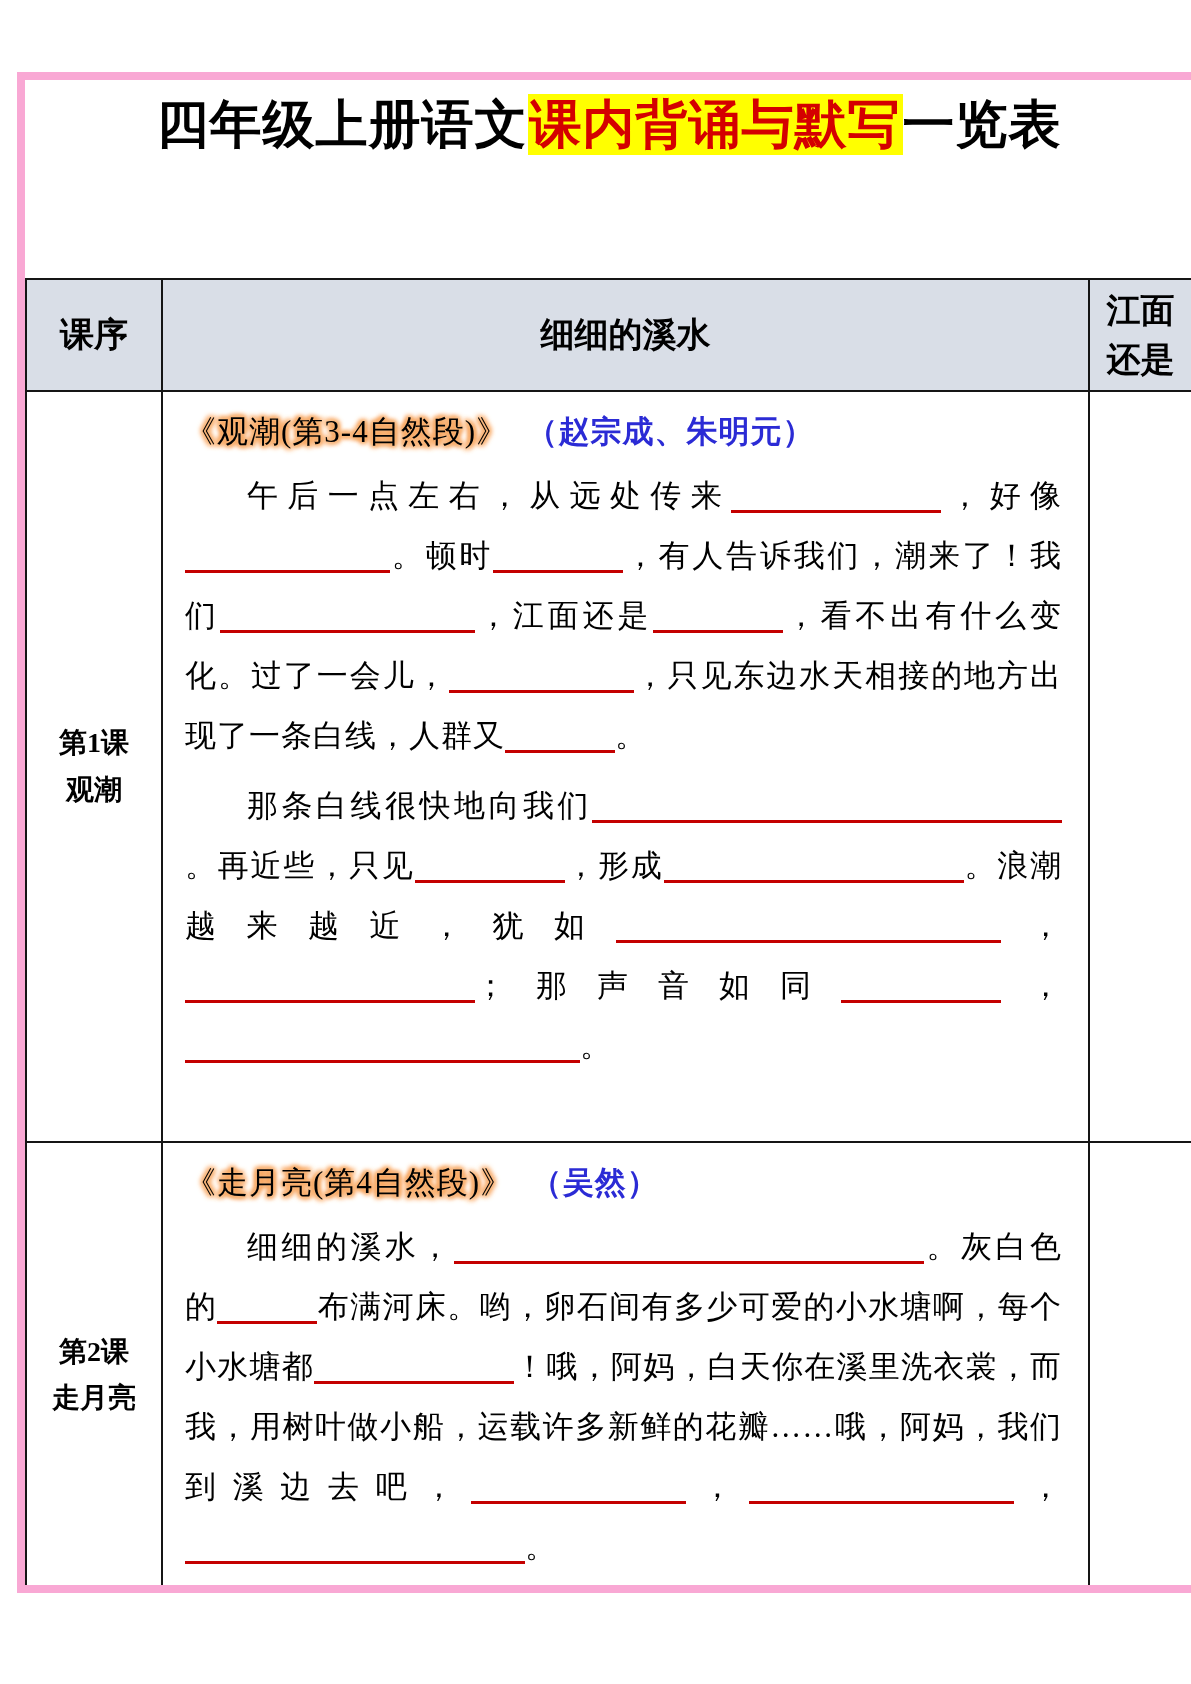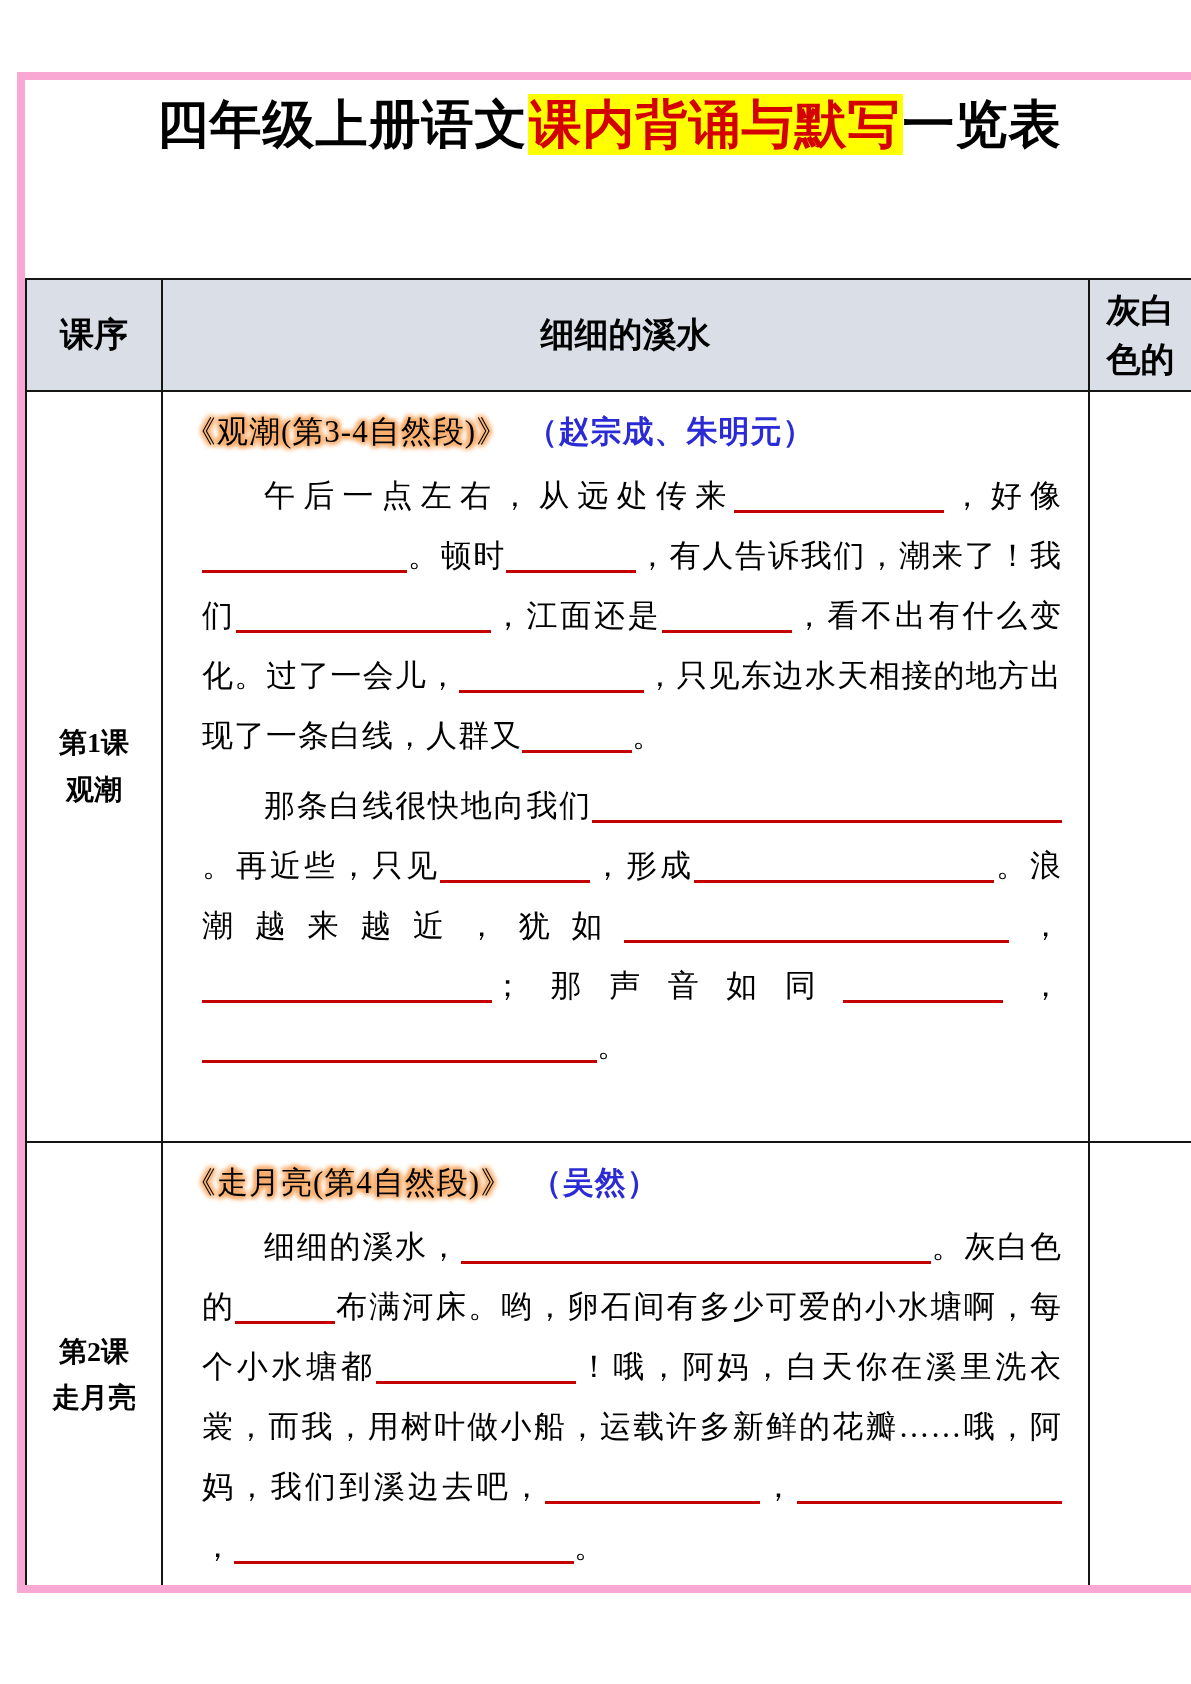--- a/index.html
+++ b/index.html
@@ -82,21 +82,21 @@
   .passage-title {
     color: #000;
     text-shadow:
       0 0 3px #FBC08A, 0 0 5px #F8A760, 0 0 7px #F69C4F,
       2px 2px 4px #F69C4F, -2px -2px 4px #F69C4F,
       2px -2px 4px #F8A760, -2px 2px 4px #F8A760;
   }
   .passage-author { color: #2B2BD5; font-weight: 900; }
   .heading-gap { display: inline-block; width: 0.6em; }
   td.content p {
-    margin: 4px 0 10px 17px;
+    margin: 4px 0 10px 0;
     text-indent: 2em;
     text-align: justify;
   }
   .blank {
     display: inline-block;
     height: 10px;
     border-bottom: 3px solid #C40000;
     vertical-align: -7px;
   }
   td.signature { background: #ffffff; }
@@ -113,21 +113,21 @@
   <table class="sheet">
     <colgroup>
       <col class="c-order">
         <col>
         <col class="c-sign">
     </colgroup>
     <thead>
       <tr>
         <th>课序</th>
         <th>细细的溪水</th>
-        <th>灰白色的</th>
+        <th>江面还是</th>
       </tr>
     </thead>
     <tbody>
         <tr class="lesson-row-1">
           <td class="lesson">
             <div>第1课</div>
             <div>观潮</div>
           </td>
           <td class="content">
             <div><span class="passage-title">《观潮(第3-4自然段)》</span><span class="heading-gap"></span><span class="passage-author">（赵宗成、朱明元）</span></div>

